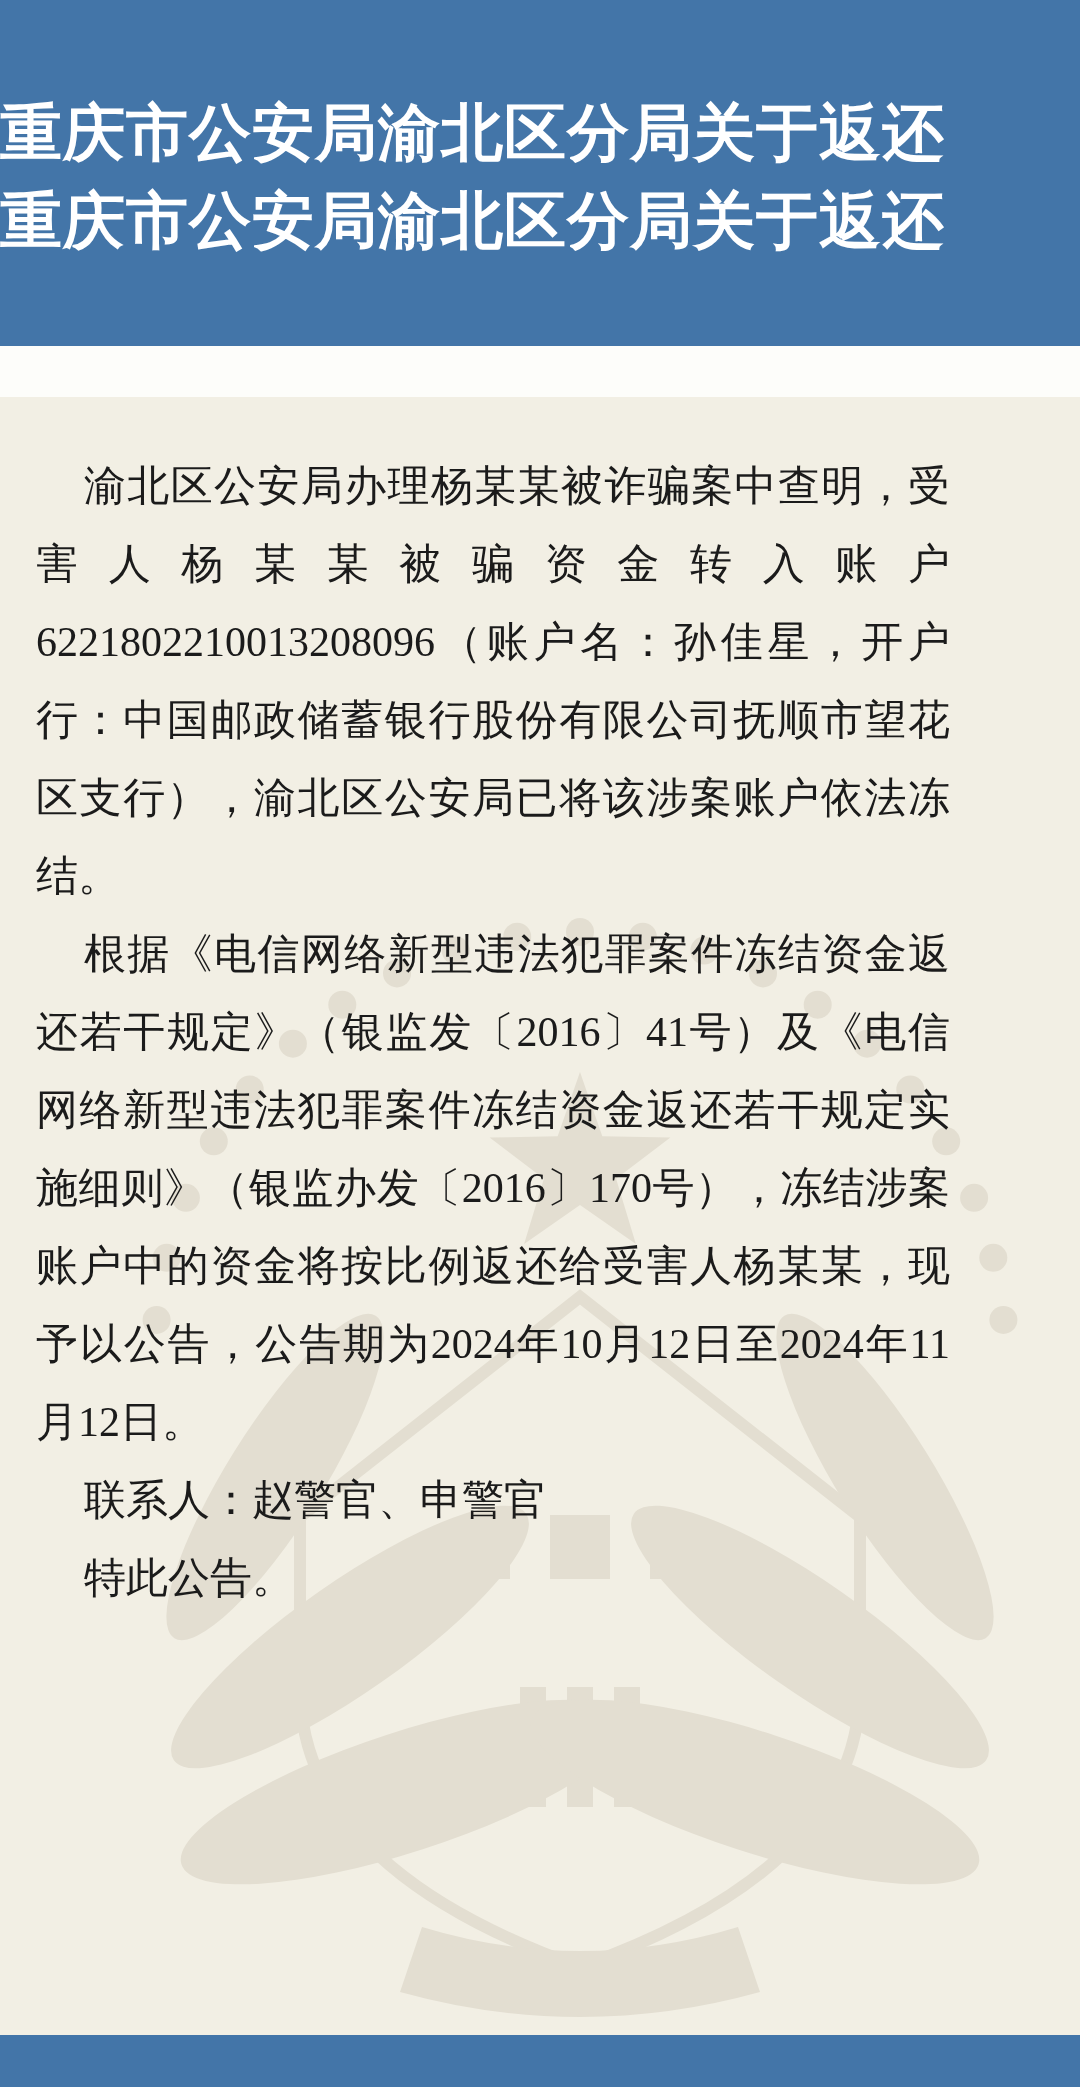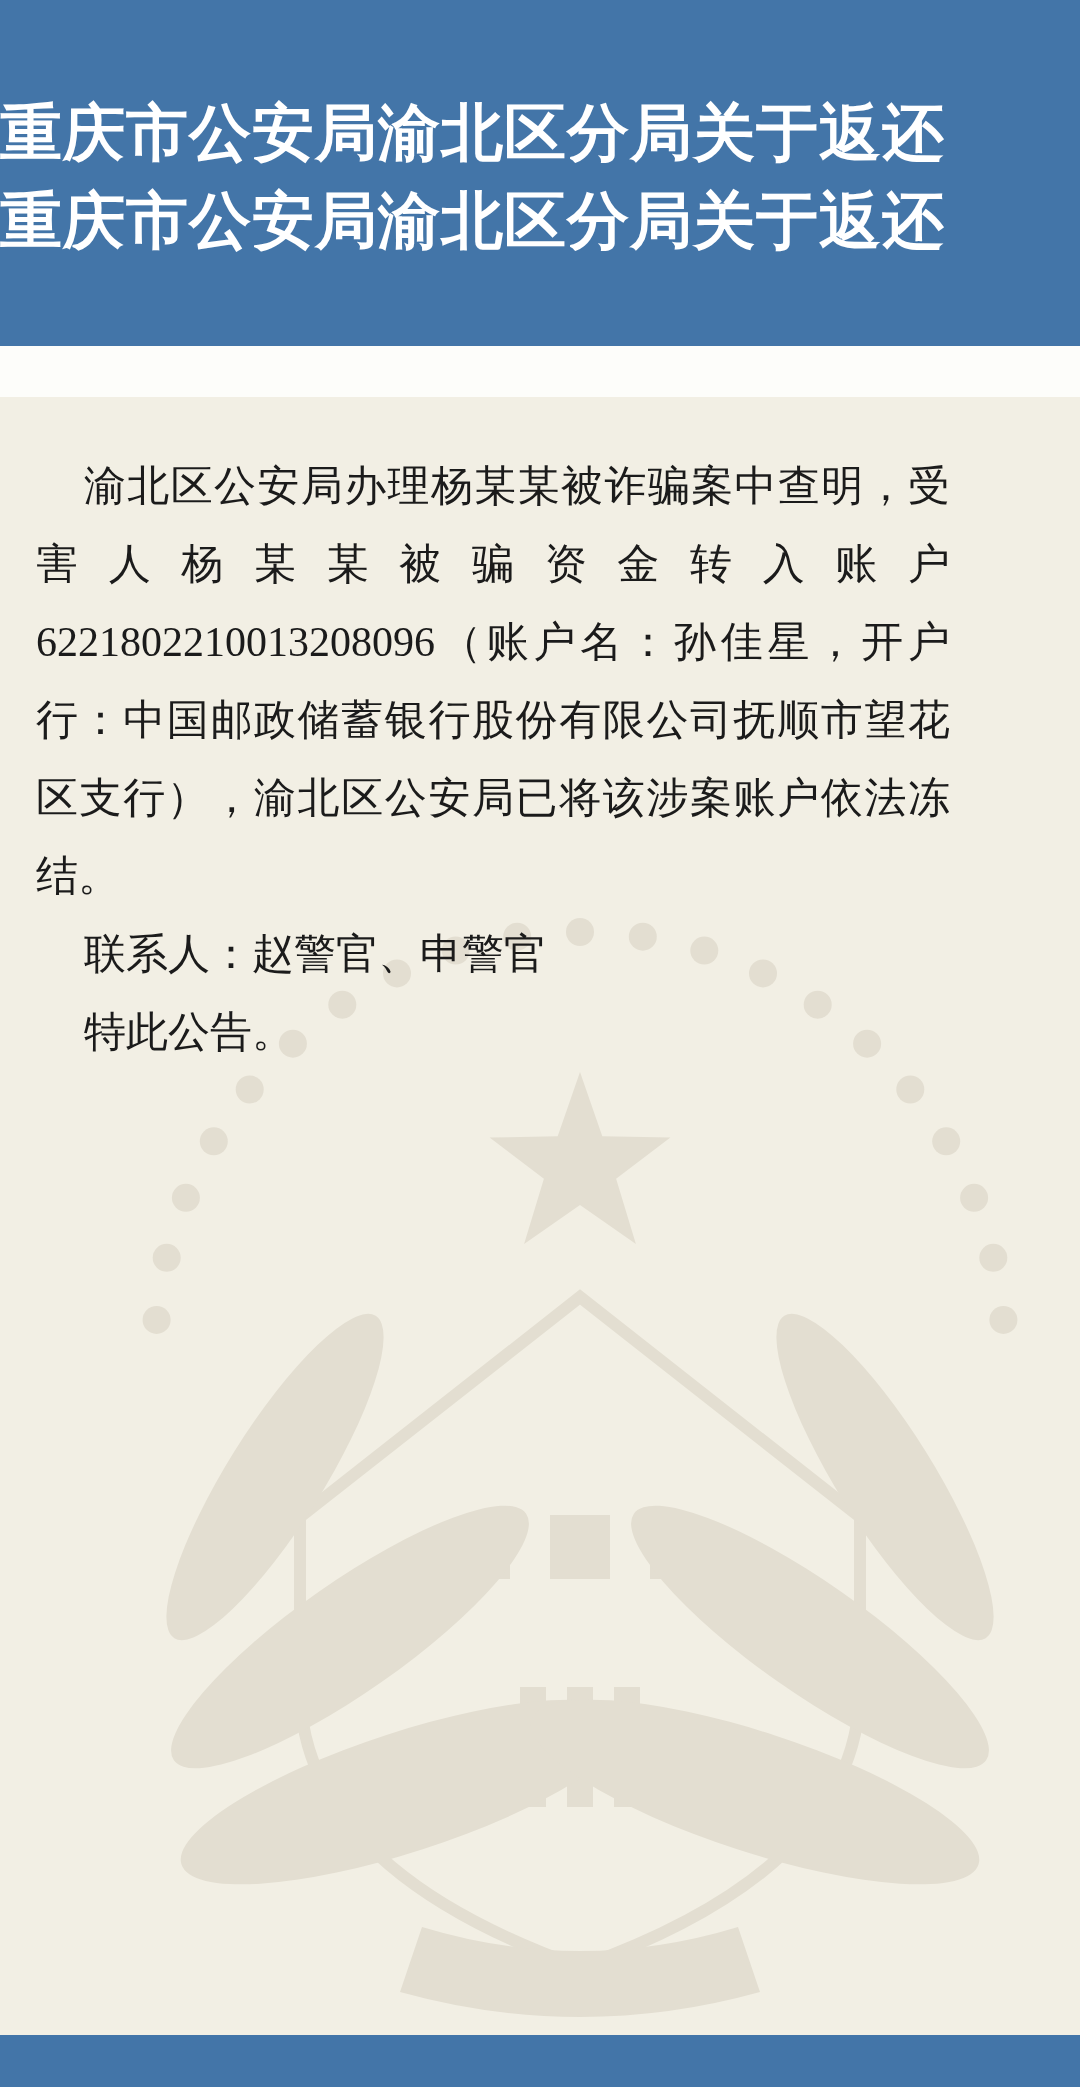--- a/index.html
+++ b/index.html
@@ -122,20 +122,21 @@
         <ellipse cx="710" cy="900" rx="215" ry="55" transform="rotate(35 710 900)"></ellipse>
         <ellipse cx="785" cy="740" rx="190" ry="48" transform="rotate(58 785 740)"></ellipse>
         <ellipse cx="655" cy="1055" rx="235" ry="60" transform="rotate(18 655 1055)"></ellipse>
       </g>
 
       <path d="M300,1255 Q480,1305 660,1255 L638,1190 Q480,1238 322,1190 Z" fill="currentColor"></path>
     </svg>
 
     <div class="text-block">
       <p>渝北区公安局办理杨某某被诈骗案中查明，受害人杨某某被骗资金转入账户6221802210013208096（账户名：孙佳星，开户行：中国邮政储蓄银行股份有限公司抚顺市望花区支行），渝北区公安局已将该涉案账户依法冻结。</p>
+      <p>根据《电信网络新型违法犯罪案件冻结资金返还若干规定》（银监发〔2016〕41号）及《电信网络新型违法犯罪案件冻结资金返还若干规定实施细则》（银监办发〔2016〕170号），冻结涉案账户中的资金将按比例返还给受害人杨某某，现予以公告，公告期为2024年10月12日至2024年11月12日。</p>
       <p>联系人：赵警官、申警官</p>
       <p>特此公告。</p>
     </div>
 
   </div>
 
   <div class="footer-strip"></div>
 
 </div>
 

